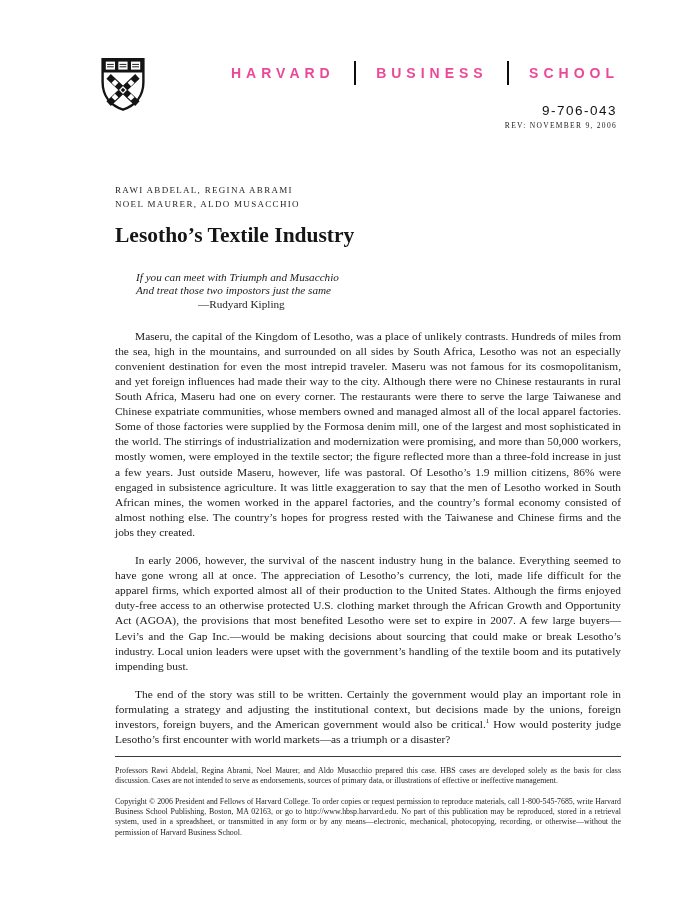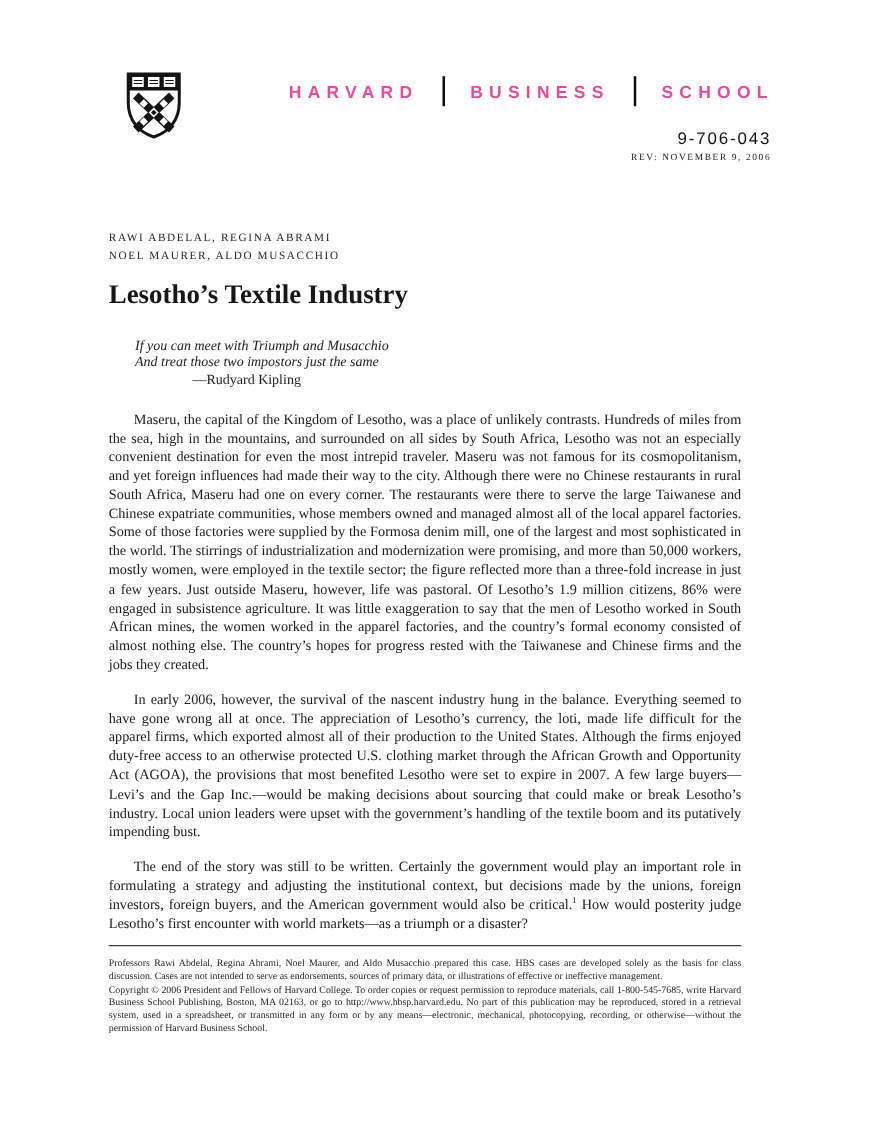--- a/index.html
+++ b/index.html
@@ -16,38 +16,38 @@
     font-size:14px;letter-spacing:5px;color:#ec4899;white-space:nowrap;
   }
   .brand .bar{width:2px;height:24px;background:#0d0d0d;flex:0 0 auto;}
   .docblock{position:absolute;top:103px;right:83px;text-align:right;}
   .doc-number{
     font-family:"Liberation Sans",sans-serif;font-weight:normal;
     font-size:13.5px;letter-spacing:1.5px;color:#111;
   }
   .rev{margin-top:3px;font-size:7.5px;letter-spacing:1.3px;color:#222;}
   
-  .content{position:absolute;left:87px;top:0;width:506px;}
+  .content{position:absolute;left:115px;top:0;width:506px;}
   .authors{margin-top:183px;font-size:9px;letter-spacing:1.3px;line-height:14px;color:#262626;}
   .title{margin:12px 0 0 0;font-size:21.5px;line-height:24.5px;font-weight:bold;color:#161616;width:522px;}
   .title .tline{display:block;}
   .epigraph{margin-top:23px;margin-left:21px;font-style:italic;font-size:11.2px;line-height:13.4px;color:#1d1d1d;}
-  .attribution{margin-left:46px;margin-top:1px;font-style:normal;}
+  .attribution{margin-left:62px;margin-top:1px;font-style:normal;}
   .para{
     margin:13px 0 0 0;font-size:11.4px;line-height:15.1px;
     text-align:justify;text-indent:20px;color:#1a1a1a;
   }
   .para.first{margin-top:17px;}
   sup.fn{font-size:7px;vertical-align:super;line-height:0;}
   .rule{margin-top:9px;border-top:1px solid #3a3a3a;width:506px;height:0;}
   .footer-para{
     font-size:7.9px;line-height:10.3px;text-align:justify;color:#242424;margin:0;
   }
   .footer-para.credit{margin-top:9px;}
-  .footer-para.copyright{}
+  .footer-para.copyright{margin-top:10px;}
 </style>
 </head>
 <body>
 
 <div class="page">
 
   <div class="logo">
     <svg width="48" height="58" viewBox="0 0 60 71" xmlns="http://www.w3.org/2000/svg">
       <path d="M4.5 4.5 H55.5 V33 C55.5 51 45 62.5 30 67.5 C15 62.5 4.5 51 4.5 33 Z" fill="#ffffff" stroke="#141414" stroke-width="3"></path>
       <path d="M4.5 4.5 H55.5 V21 H4.5 Z" fill="#141414"></path>

